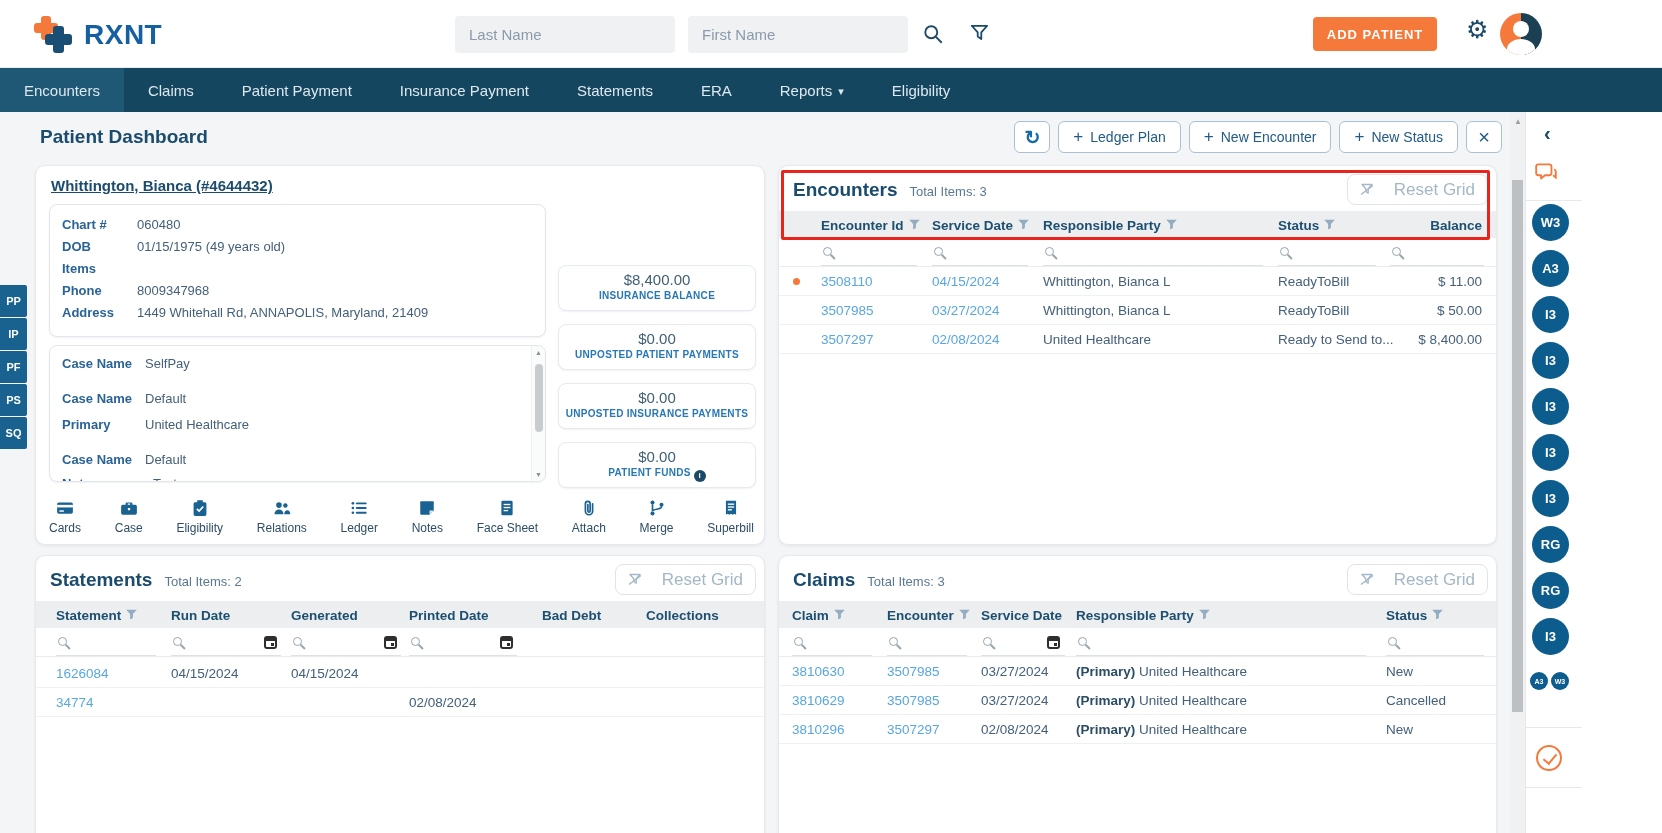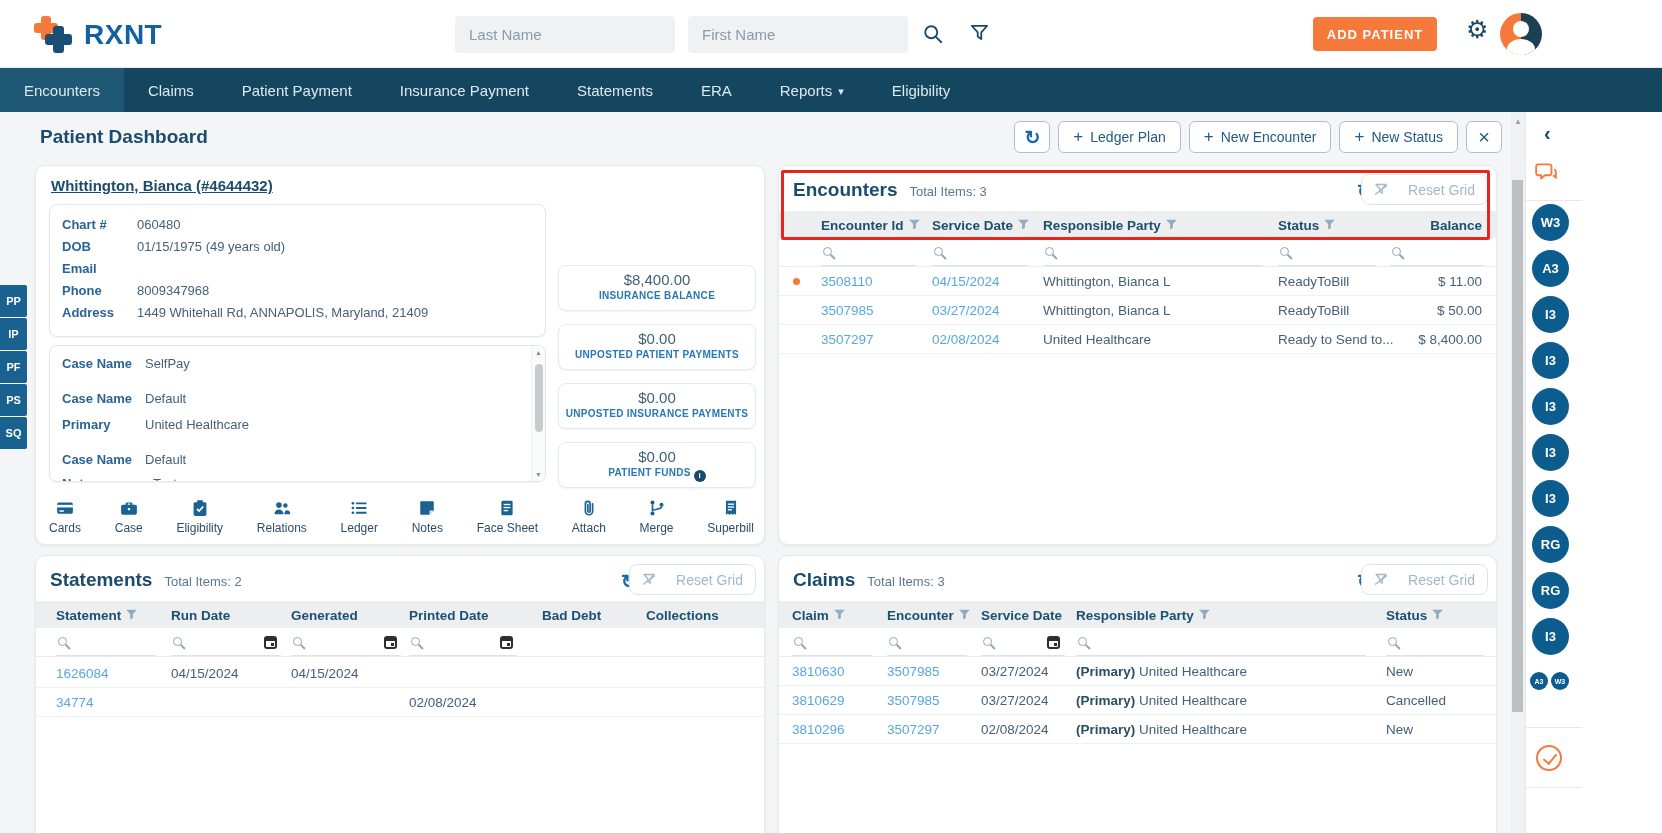--- a/index.html
+++ b/index.html
@@ -50,21 +50,21 @@
   .p-encounters { left:778px; top:165px; width:719px; height:380px; }
   .p-statements { left:35px; top:555px; width:730px; height:380px; }
   .p-claims { left:778px; top:555px; width:719px; height:380px; }
 
   .panel-head { position:absolute; left:14px; top:13px; display:flex; align-items:baseline; gap:12px; }
   .panel-title { font-size:19px; font-weight:700; color:#1b4c6e; }
   .panel-total { font-size:13px; color:#5a7890; }
   .head-refresh { position:absolute; top:12px; width:26px; height:26px; background:none; border:none; cursor:pointer; }
   .p-encounters .head-refresh, .p-claims .head-refresh { right:118px; }
   .p-statements .head-refresh { right:122px; }
-  .reset-grid { position:absolute; right:8px; top:8px; height:31px; background:#fff; border:1px solid #dfe4e8; border-radius:8px; color:#a3b7c6; font-size:14px; display:flex; align-items:center; gap:20px; padding:0 12px; cursor:pointer; font-family:"Liberation Sans",sans-serif; }
+  .reset-grid { position:absolute; right:8px; top:8px; height:31px; background:#fff; border:1px solid #dfe4e8; border-radius:8px; color:#a3b7c6; font-size:17px; display:flex; align-items:center; gap:20px; padding:0 12px; cursor:pointer; font-family:"Liberation Sans",sans-serif; }
 
   .thead { position:absolute; left:0; top:45px; width:100%; height:27px; background:#eceef0; }
   .hcell { position:absolute; top:50%; transform:translateY(-50%); font-size:13.5px; font-weight:700; color:#1c4f70; display:flex; align-items:center; gap:5px; white-space:nowrap; }
   .funnel { width:11px; height:10px; color:#93acbf; }
   .search-row { position:absolute; left:0; top:72px; width:100%; height:29px; border-bottom:1px solid #e9ebee; }
   .mag { position:absolute; top:9px; width:9px; height:9px; border:1.5px solid #98a5ae; border-radius:50%; }
   .mag::after { content:''; position:absolute; width:6px; height:1.5px; background:#98a5ae; transform:rotate(45deg); right:-5px; bottom:-2px; }
   .cal { position:absolute; top:8px; width:13px; height:13px; border:2px solid #2e2e2e; border-radius:3px; cursor:pointer; }
   .cal::before { content:''; position:absolute; left:0px; top:0px; right:0; height:3px; background:#2e2e2e; }
   .cal::after { content:''; position:absolute; right:1px; bottom:1px; width:3px; height:3px; background:#2e2e2e; }
@@ -228,21 +228,21 @@
     <div class="inner-card info-card">
       <div class="kv" style="top:12px">
           <span class="k">Chart #</span>
           <span class="v">060480</span>
         </div>
       <div class="kv" style="top:34px">
           <span class="k">DOB</span>
           <span class="v">01/15/1975 (49 years old)</span>
         </div>
       <div class="kv" style="top:56px">
-          <span class="k">Email</span>
+          <span class="k">Items</span>
           <span class="v"></span>
         </div>
       <div class="kv" style="top:78px">
           <span class="k">Phone</span>
           <span class="v">8009347968</span>
         </div>
       <div class="kv" style="top:100px">
           <span class="k">Address</span>
           <span class="v">1449 Whitehall Rd, ANNAPOLIS, Maryland, 21409</span>
         </div>

